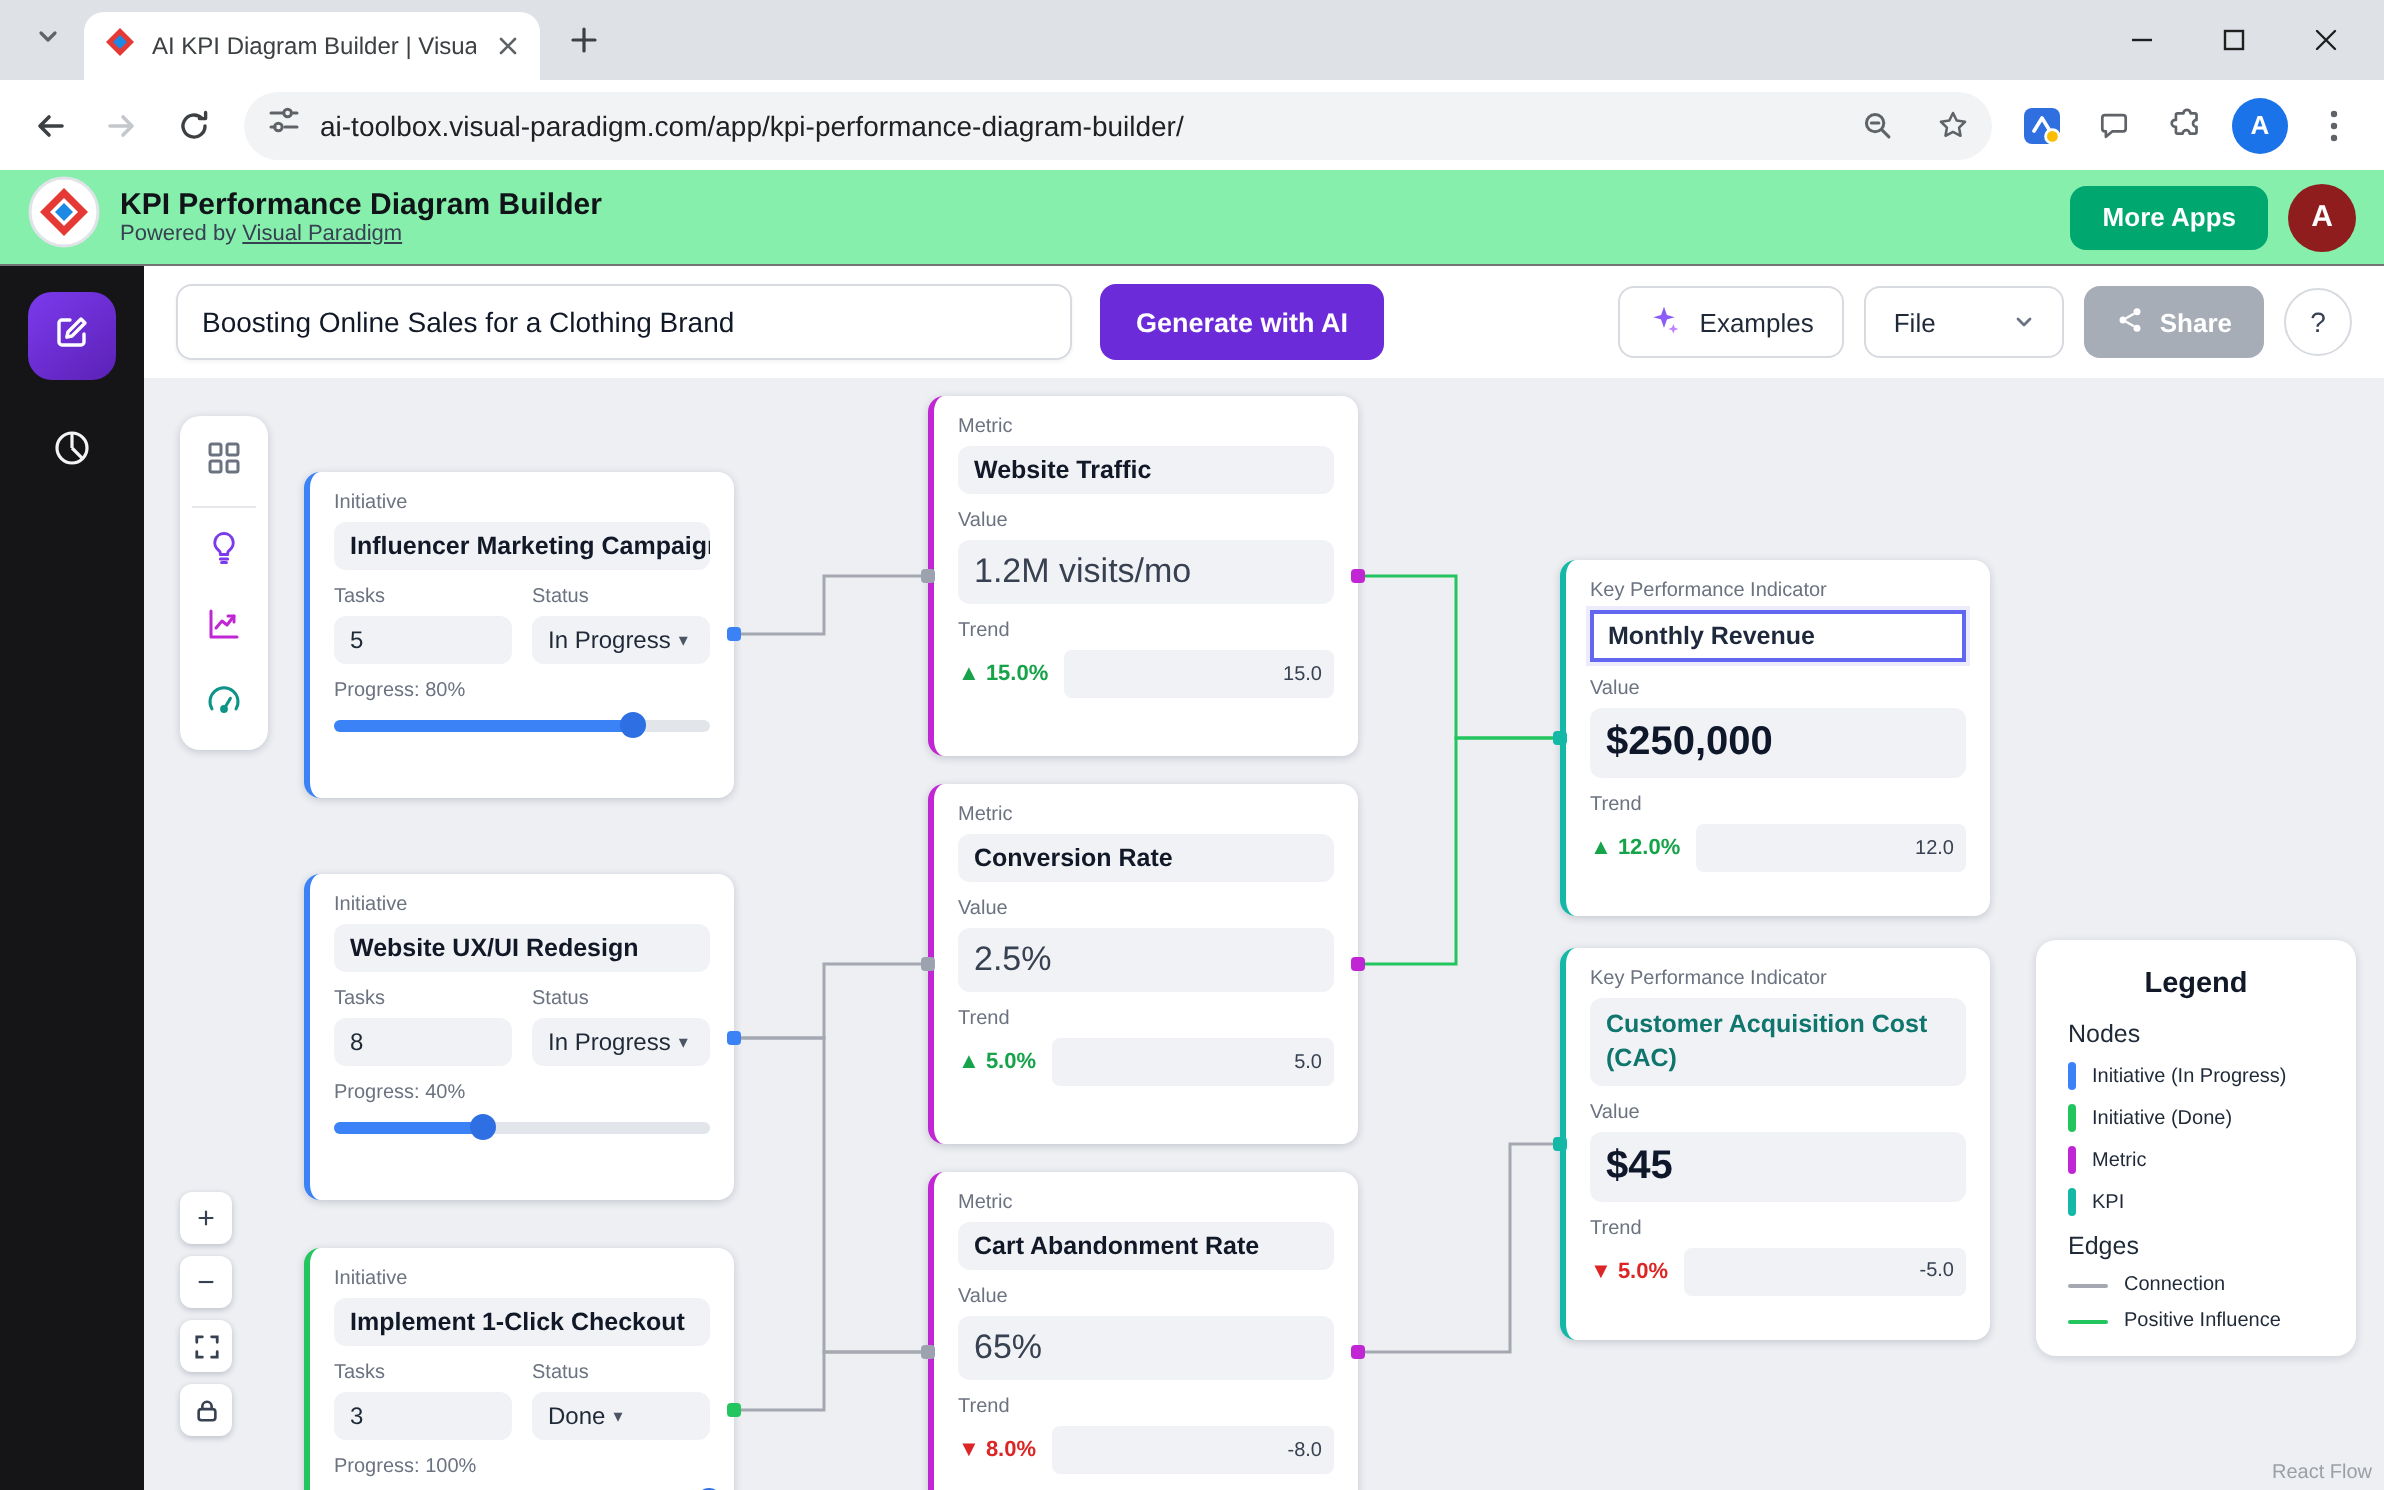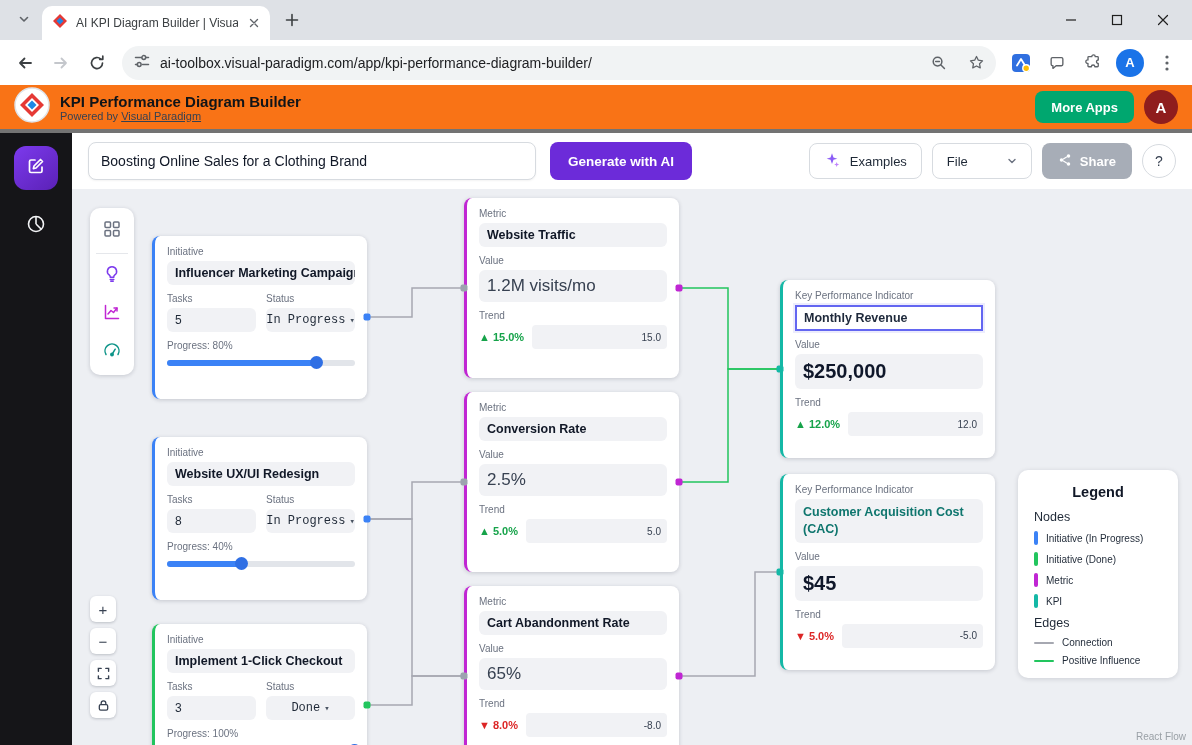--- a/index.html
+++ b/index.html
@@ -17,21 +17,21 @@
   .win-controls { margin-left: auto; display: flex; align-self: stretch; }
   .win-btn { width: 46px; display: flex; align-items: center; justify-content: center; }
 
   .navbar { height: 45px; background: #fff; display: flex; align-items: center; padding: 0 8px; gap: 2px; }
   .nav-icon { width: 34px; height: 34px; border-radius: 50%; display: flex; align-items: center; justify-content: center; }
   .urlbar { flex: 1; height: 34px; background: #f1f3f4; border-radius: 17px; display: flex; align-items: center; padding: 0 6px 0 12px; gap: 10px; margin: 0 6px; }
   .url-text { font-size: 14px; color: #202124; flex: 1; white-space: nowrap; overflow: hidden; }
   .browser-avatar { width: 28px; height: 28px; border-radius: 50%; background: #1a73e8; color: #fff; font-size: 13px; font-weight: 700; display: flex; align-items: center; justify-content: center; margin: 0 4px; }
 
   
-  .appheader { height: 48px; background: #f97316; border-bottom: 4px solid #737373; display: flex; align-items: center; padding: 0 14px; gap: 10px; }
+  .appheader { height: 48px; background: #86efac; border-bottom: 1px solid #737373; display: flex; align-items: center; padding: 0 14px; gap: 10px; }
   .app-titles { display: flex; flex-direction: column; justify-content: center; }
   .app-title { font-size: 15px; font-weight: 700; color: #101418; line-height: 17px; }
   .app-sub { font-size: 11px; color: #374151; }
   .app-sub a { color: #374151; text-decoration: underline; }
   .more-apps { margin-left: auto; height: 32px; padding: 0 16px; background: #00a76f; color: #fff; font-size: 13px; font-weight: 700; border: none; border-radius: 8px; cursor: pointer; }
   .header-avatar { width: 34px; height: 34px; border-radius: 50%; background: #8f1d1d; color: #fff; font-size: 15px; font-weight: 700; display: flex; align-items: center; justify-content: center; }
 
   
   .appbody { display: flex; height: 612px; }
   .sidebar { width: 72px; background: #151518; display: flex; flex-direction: column; align-items: center; padding-top: 13px; gap: 20px; flex: none; }
@@ -75,21 +75,21 @@
   .trend-row { display: flex; align-items: center; gap: 8px; }
   .trend-badge { font-size: 11px; font-weight: 700; white-space: nowrap; }
   .trend-badge.up { color: #16a34a; }
   .trend-badge.down { color: #dc2626; }
   .spark { flex: 1; height: 24px; background: #f1f2f5; border-radius: 4px; display: flex; align-items: center; justify-content: flex-end; padding: 0 6px; }
   .spark-num { font-size: 10px; color: #374151; }
 
   .ini-row { display: flex; gap: 10px; margin-bottom: 8px; }
   .ini-col { flex: 1; min-width: 0; }
   .ini-field { font-size: 12px; color: #1f2937; padding: 5px 8px; }
-  .status-field { display: flex; justify-content: center; align-items: center; cursor: pointer; white-space: nowrap; font-family: Liberation Mono, monospace; }
+  .status-field { display: flex; justify-content: flex-start; align-items: center; cursor: pointer; white-space: nowrap; }
   .chev { font-size: 9px; color: #4b5563; margin-left: 4px; }
   .slider { position: relative; height: 14px; margin-top: 5px; cursor: pointer; }
   .slider-track { position: absolute; left: 0; right: 0; top: 4px; height: 6px; border-radius: 3px; background: #e2e5ea; }
   .slider-fill { position: absolute; left: 0; top: 4px; height: 6px; border-radius: 3px; background: #3b82f6; }
   .slider-thumb { position: absolute; top: 0; width: 13px; height: 13px; border-radius: 50%; background: #2f6fe4; }
 
   .handle { position: absolute; width: 7px; height: 7px; border-radius: 2px; transform: translate(-50%,-50%); }
 
   .legend { position: absolute; left: 946px; top: 281px; width: 160px; background: #fff; border-radius: 10px; box-shadow: 0 1px 5px rgba(15,23,42,.15); padding: 14px 16px 12px; }
   .legend-title { text-align: center; font-weight: 700; font-size: 14.5px; color: #111827; margin-bottom: 10px; }

